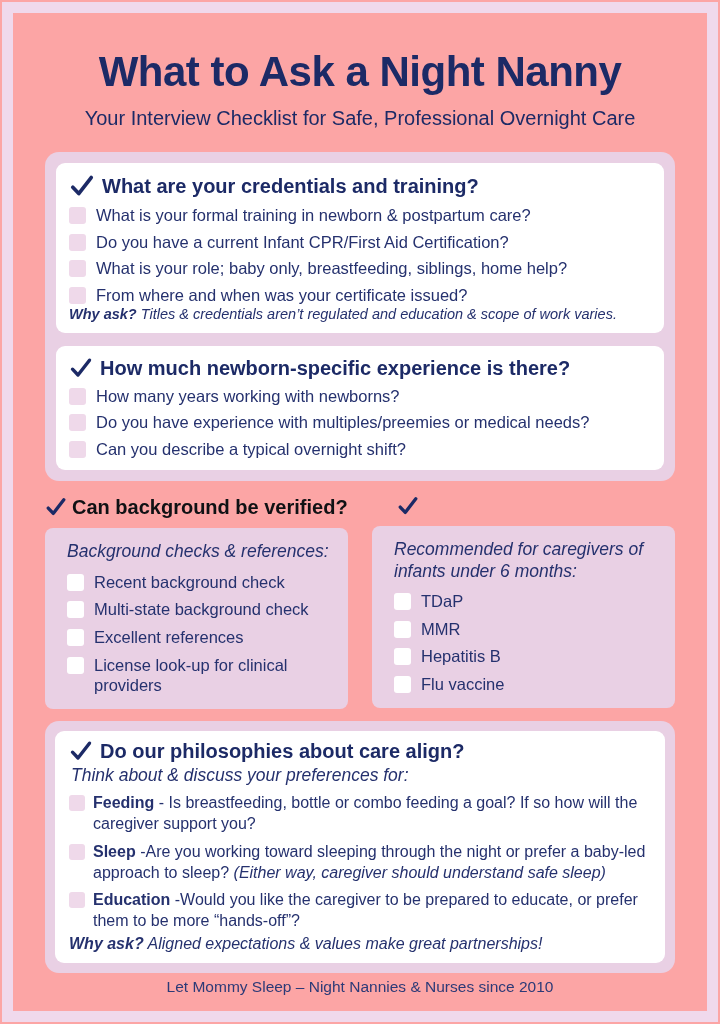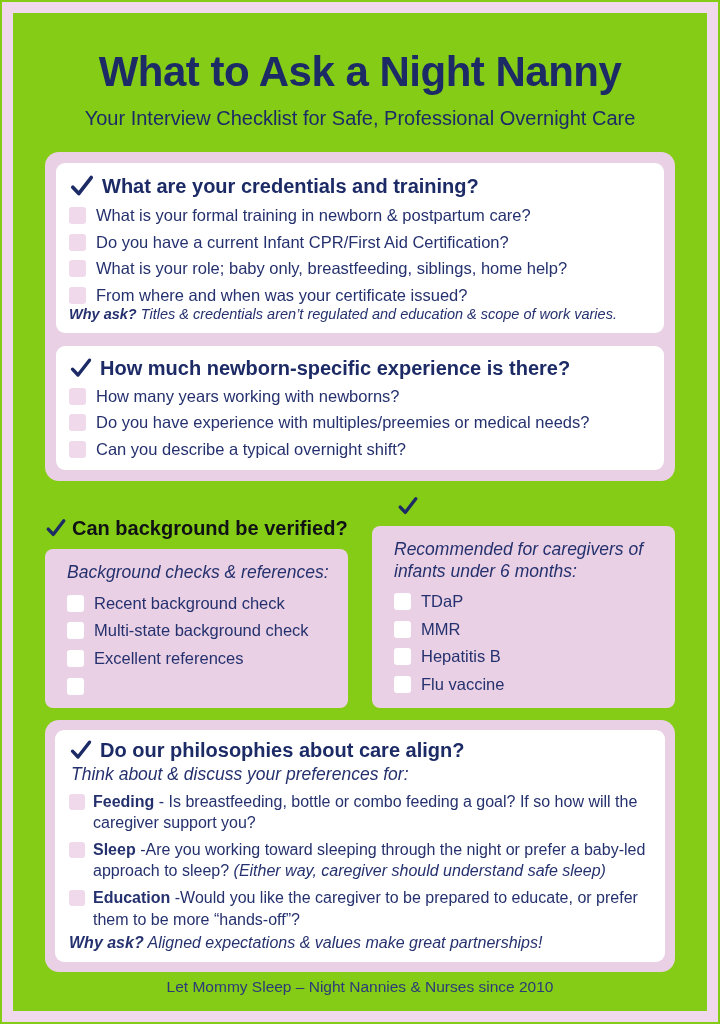--- a/index.html
+++ b/index.html
@@ -2,21 +2,21 @@
 <html><head>
 <meta charset="utf-8">
 <style>
   html, body { margin: 0; padding: 0; background: #ffffff; }
   * { box-sizing: border-box; }
 
   .page {
     position: relative;
     width: 720px;
     height: 1024px;
-    background: #84cc16;
+    background: #fca5a5;
     overflow: hidden;
     font-family: "Liberation Sans", sans-serif;
     color: #25316e;
   }
   .frame {
     position: absolute;
     inset: 2px;
     border: 11px solid #f0d9ec;
     pointer-events: none;
   }
@@ -77,21 +77,21 @@
 
   .whyask {
     margin: 0 0 0;
     font-size: 14.5px;
     font-style: italic;
     color: #25316e;
     white-space: nowrap;
   }
   .whyask strong { font-weight: 800; }
 
-  .columns { display: flex; gap: 24px; margin: 14px 45px 0; align-items: flex-end; }
+  .columns { display: flex; gap: 24px; margin: 14px 45px 0; }
   .col { flex: 1; }
   .col-hrow { gap: 5px; }
   .col-hrow.indent { padding-left: 25px; }
   .mini {
     margin-top: 9px;
     border-radius: 8px;
     padding: 13px 14px 13px 22px;
     min-height: 152px;
   }
   .intro {
@@ -216,20 +216,21 @@
         <div class="item">
           <span class="ck ck-white"></span>
           <span class="item-label">Multi-state background check</span>
         </div>
         <div class="item">
           <span class="ck ck-white"></span>
           <span class="item-label">Excellent references</span>
         </div>
         <div class="item">
           <span class="ck ck-white"></span>
+          <span class="item-label">License look-up for clinical providers</span>
         </div>
       </div>
     </div>
 
     <div class="col">
       <div class="hrow col-hrow indent">
         <svg class="check-icon" width="22" height="22" viewBox="0 0 24 24">
             <path d="M3.5 13.2 L9 19 L20.5 4.2" fill="none" stroke="#1c2a66" stroke-width="3.6" stroke-linecap="round" stroke-linejoin="round"></path>
           </svg>
       </div>

